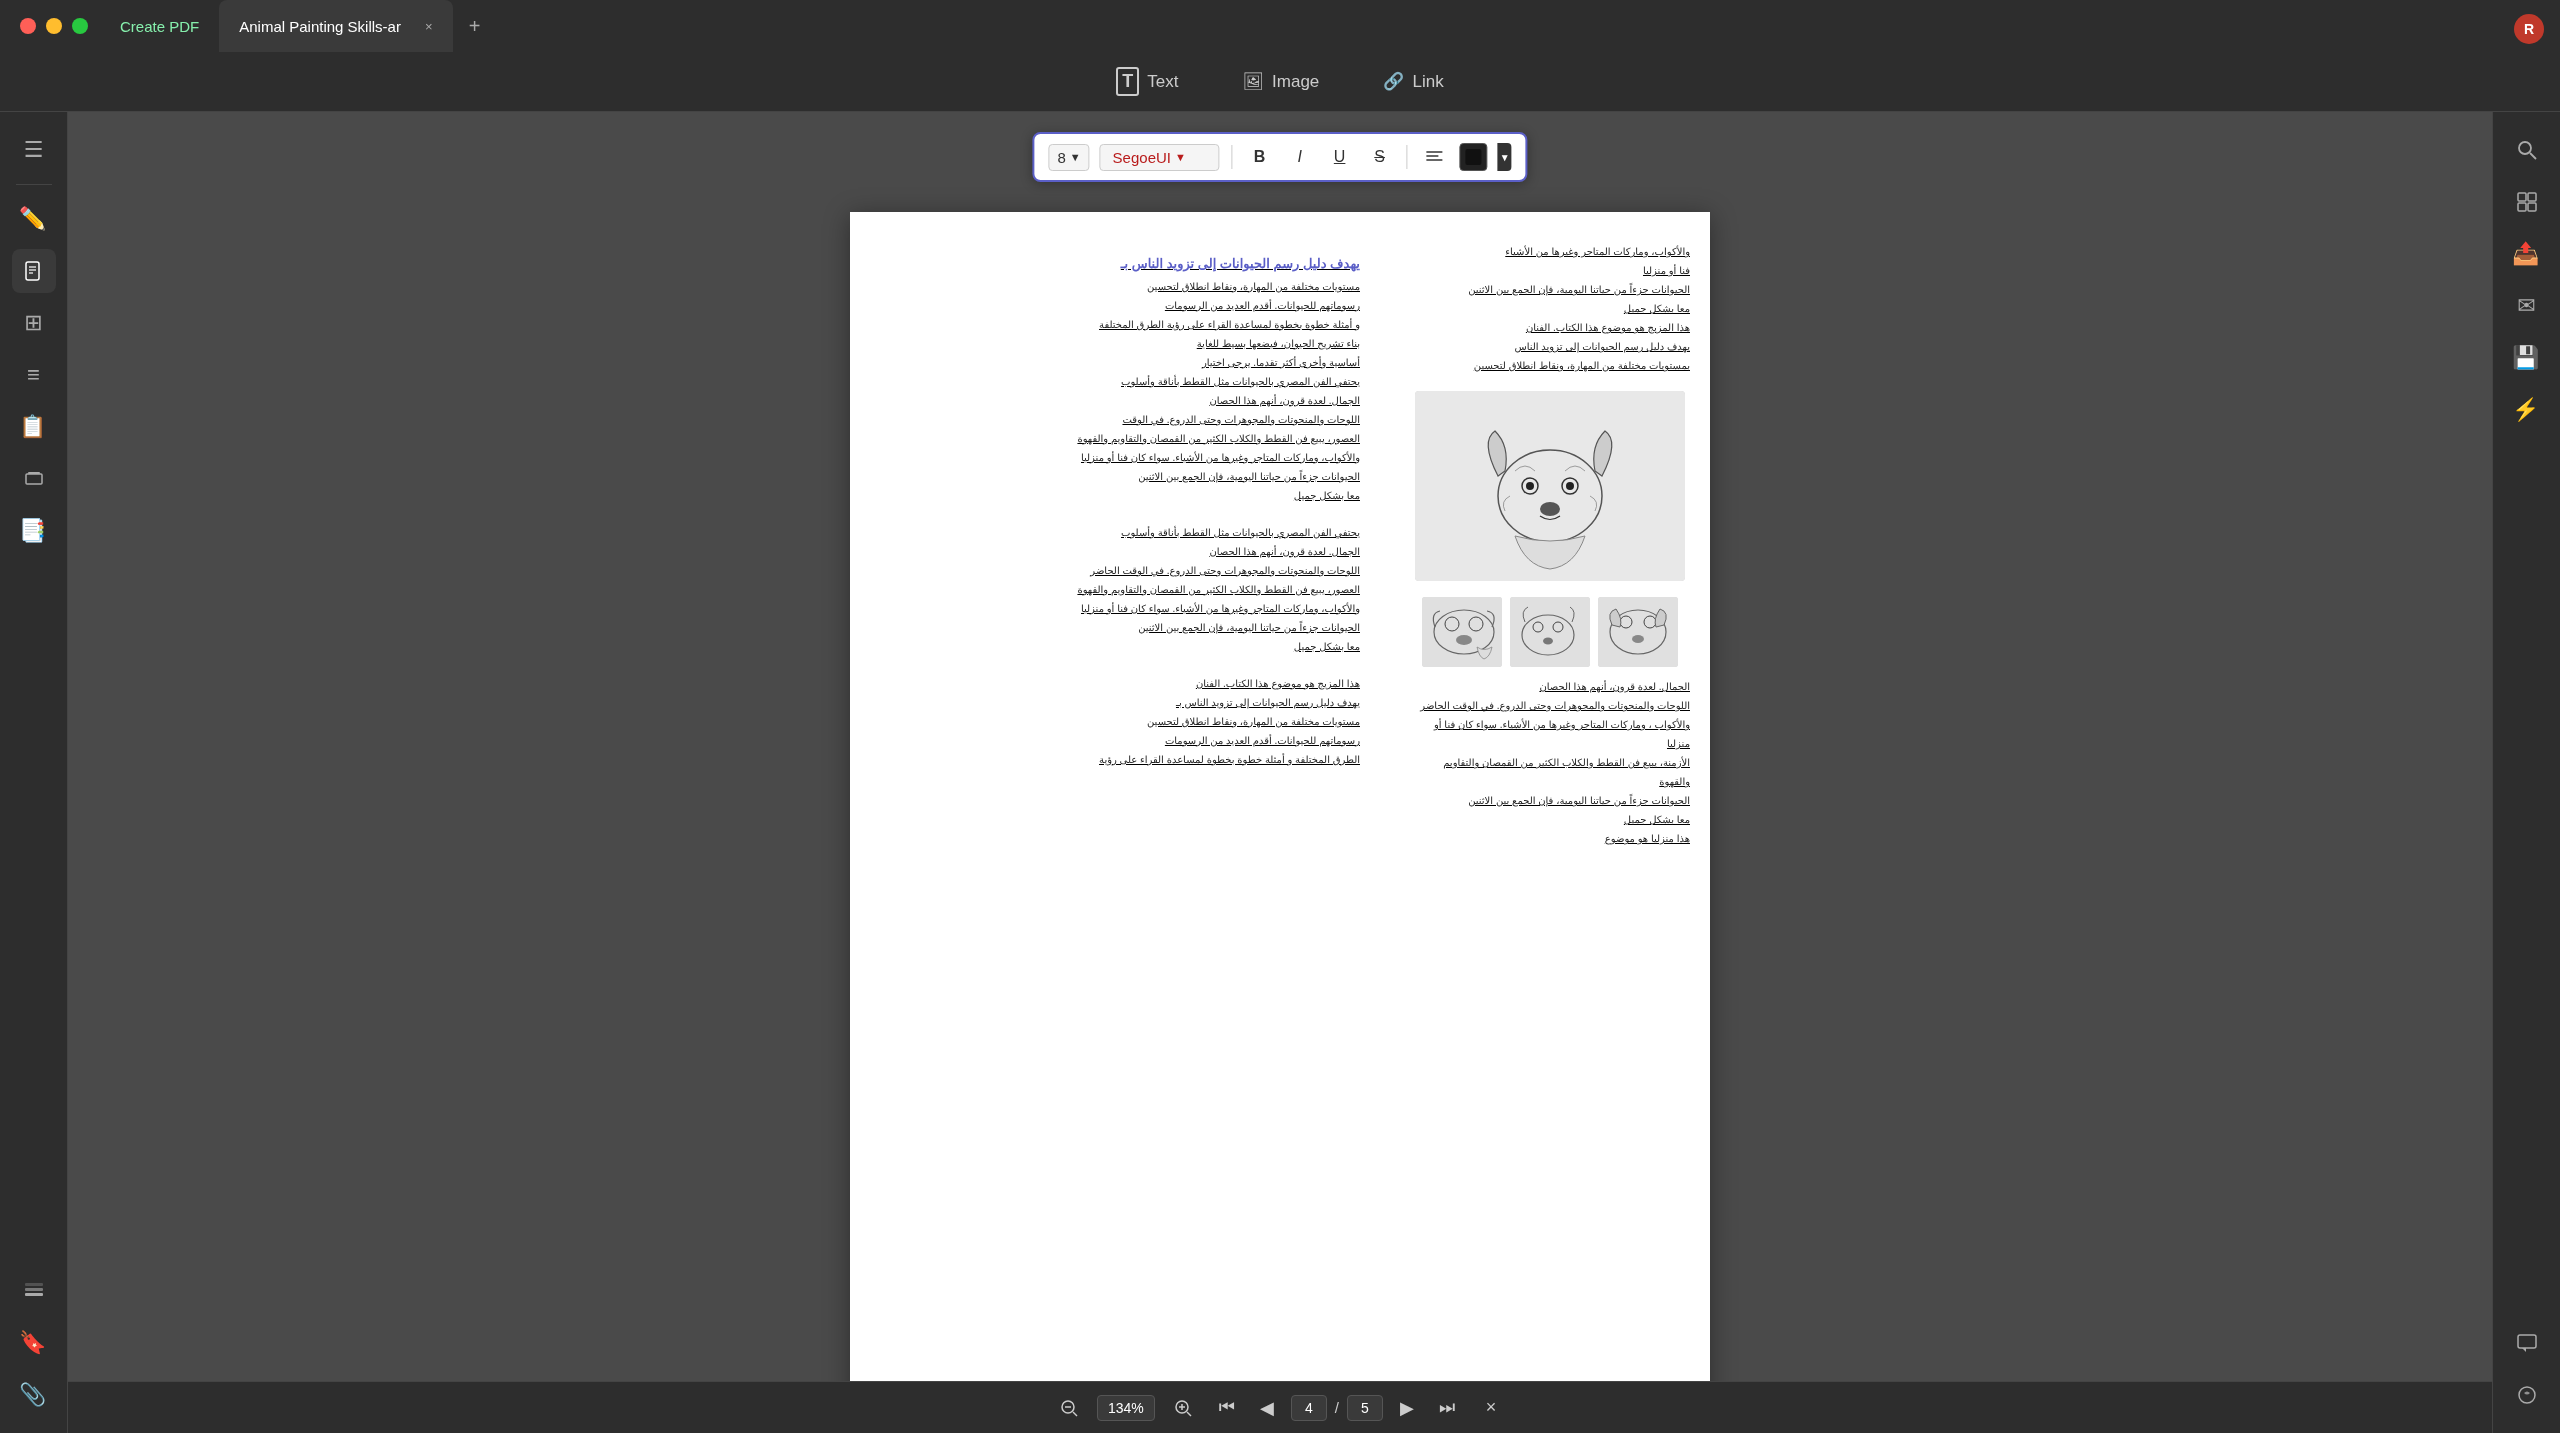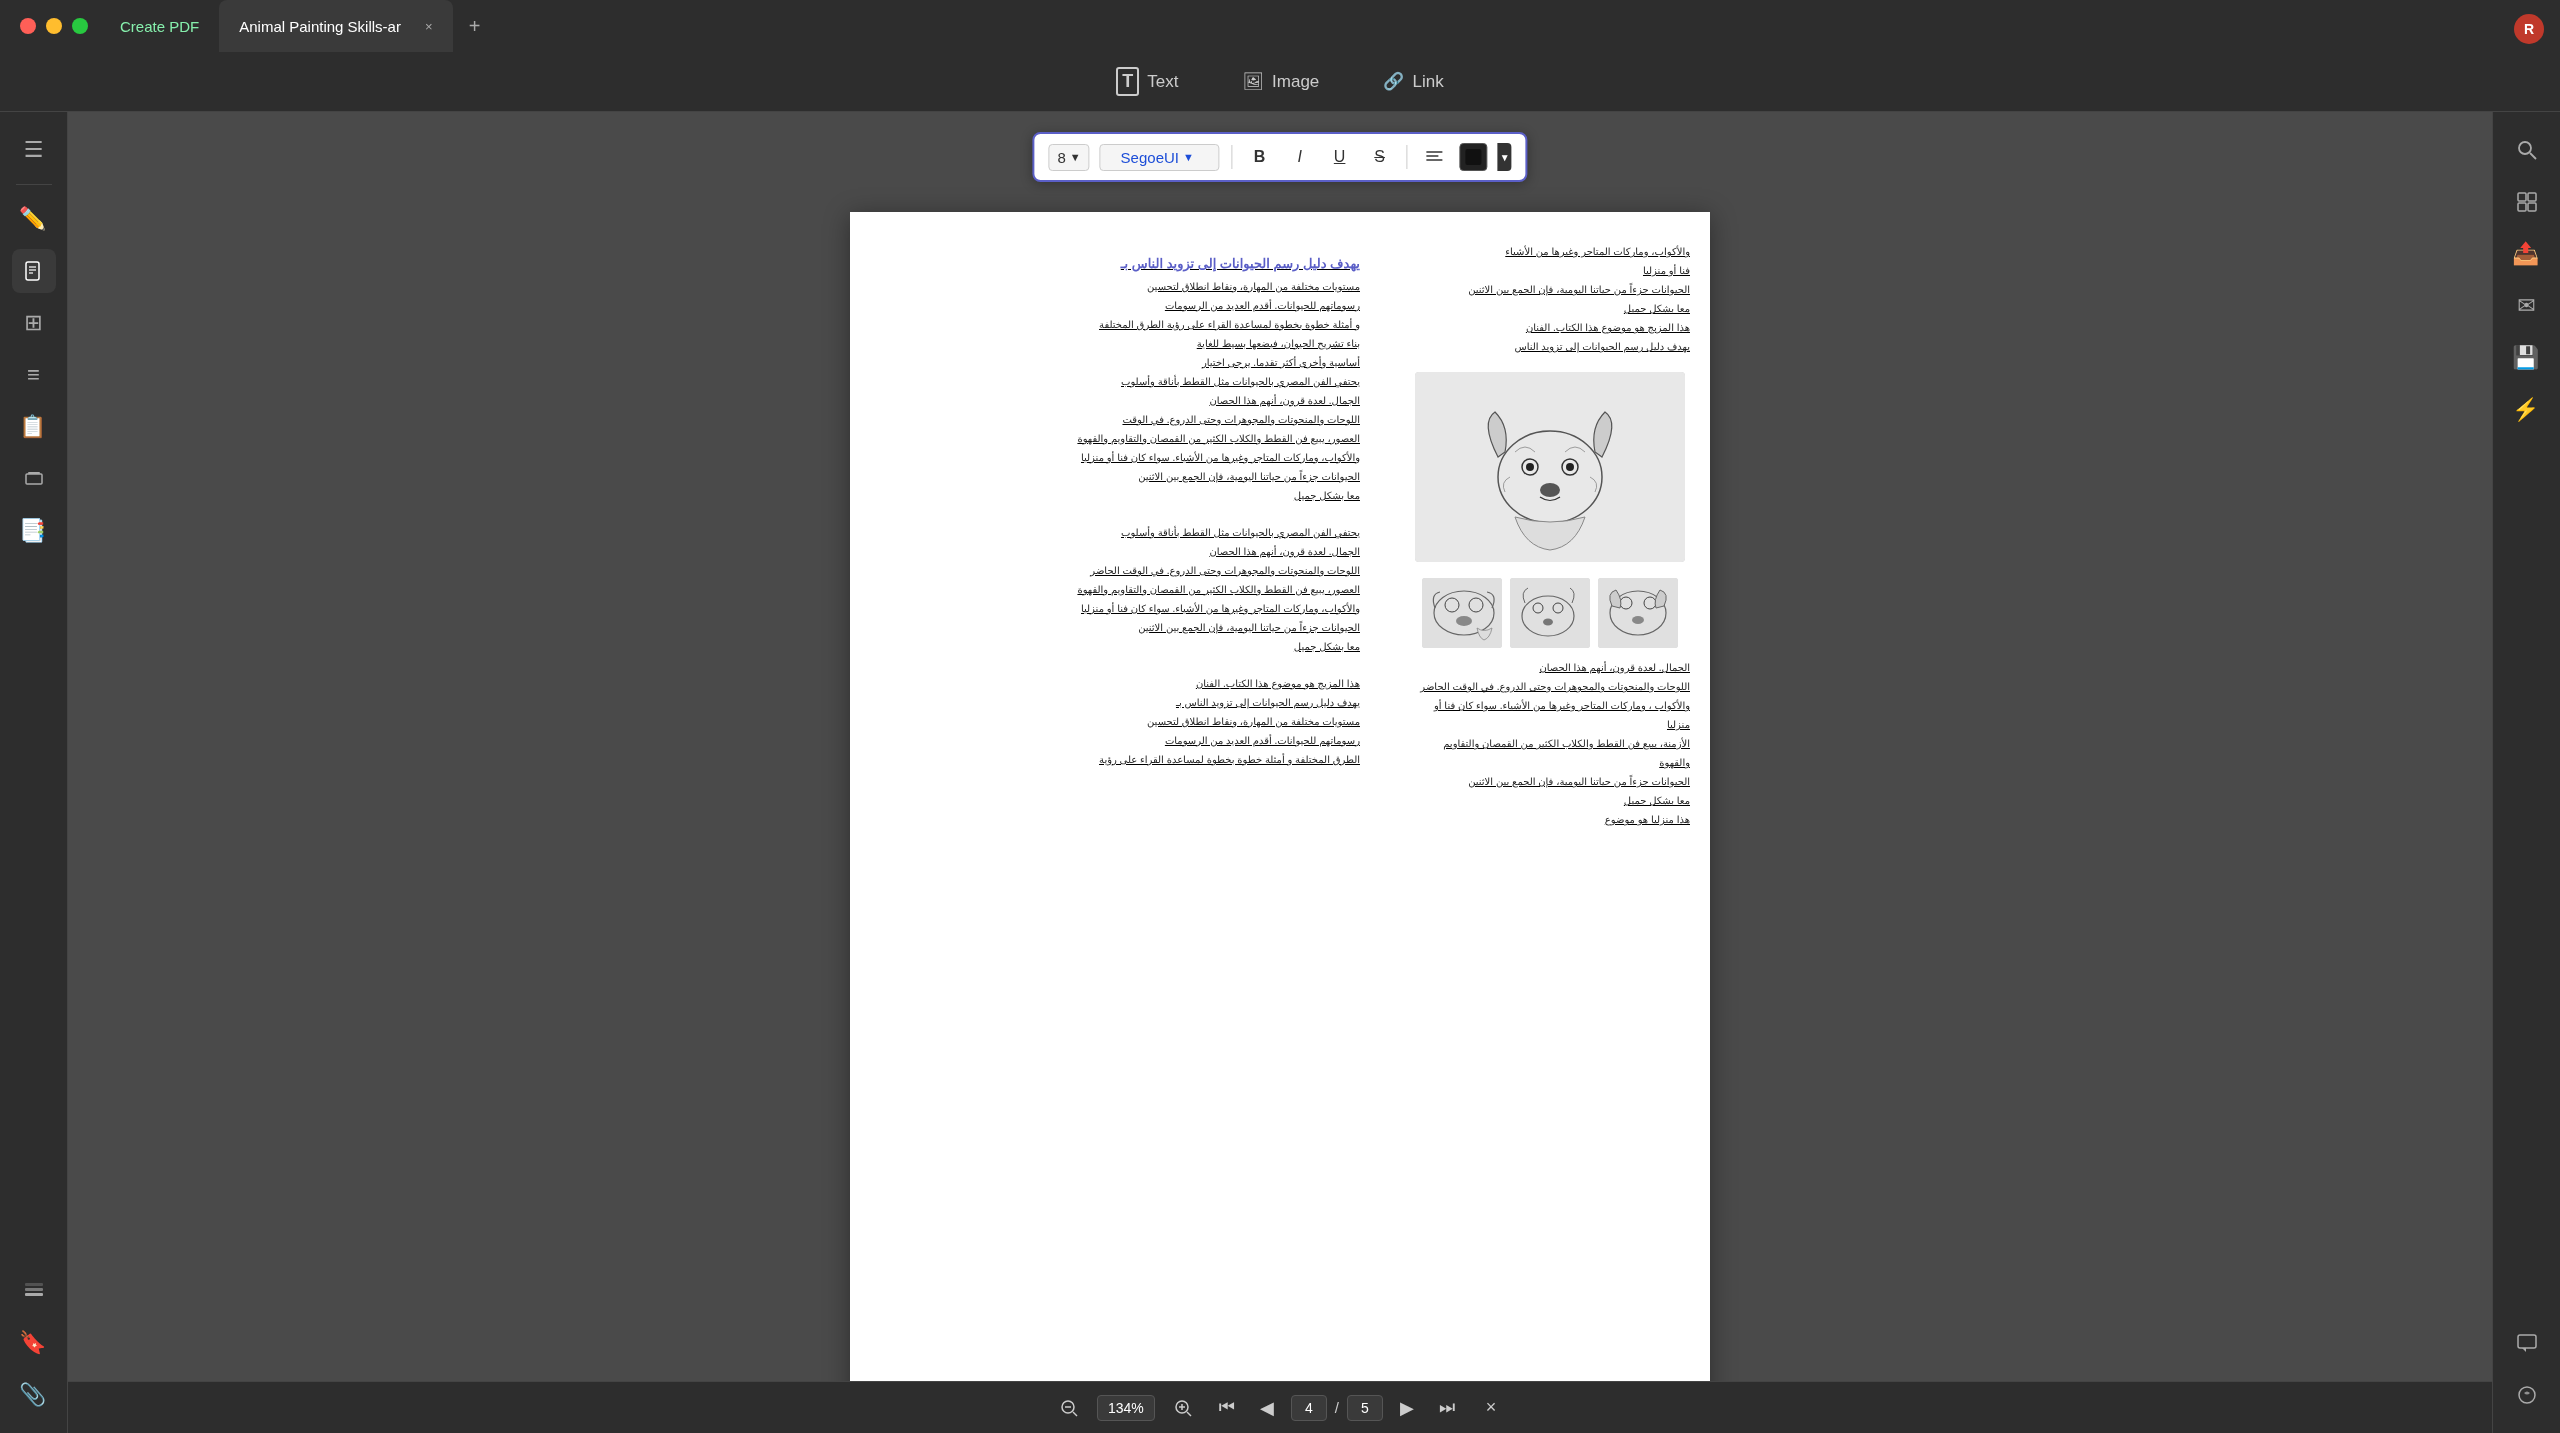--- a/index.html
+++ b/index.html
@@ -196,23 +196,23 @@
       color: #333;
       cursor: pointer;
       display: flex;
       align-items: center;
       gap: 4px;
     }
     .font-name-select {
       background: #f5f5f5;
       border: 1px solid #ccc;
       border-radius: 4px;
-      padding: 4px 20px;
+      padding: 4px 12px;
       font-size: 15px;
-      color: #1d4ed8;
+      color: #b91c1c;
       cursor: pointer;
       display: flex;
       align-items: center;
       gap: 4px;
       min-width: 120px;
     }
     .format-btn {
       width: 30px;
       height: 30px;
       display: flex;
@@ -611,20 +611,21 @@
       <div class="pdf-text-line">الطرق المختلفة و أمثلة خطوة بخطوة لمساعدة القراء على رؤية</div>
     </div>
 
     <div class="pdf-right">
       <div class="pdf-text-line">والأكواب، وماركات المتاجر وغيرها من الأشياء</div>
       <div class="pdf-text-line">فنا أو منزليا</div>
       <div class="pdf-text-line">الحيوانات جزءاً من حياتنا اليومية، فإن الجمع بين الاثنين</div>
       <div class="pdf-text-line">معا بشكل جميل</div>
       <div class="pdf-text-line">هذا المزيج هو موضوع هذا الكتاب. الفنان</div>
       <div class="pdf-text-line">يهدف دليل رسم الحيوانات إلى تزويد الناس</div>
+      <div class="pdf-text-line">بمستويات مختلفة من المهارة، ونقاط انطلاق لتحسين</div>
 
       <div class="pdf-image-main">
         <svg class="dog-svg" viewBox="0 0 270 190" xmlns="http://www.w3.org/2000/svg">
           <rect width="270" height="190" fill="#e8e8e8"></rect>
 
           <ellipse cx="135" cy="105" rx="52" ry="46" fill="none" stroke="#555" stroke-width="1.5"></ellipse>
 
           <path d="M83 85 Q65 50 80 40 Q95 55 90 80Z" fill="#ccc" stroke="#555" stroke-width="1.2"></path>
           <path d="M187 85 Q205 50 190 40 Q175 55 180 80Z" fill="#ccc" stroke="#555" stroke-width="1.2"></path>
 

